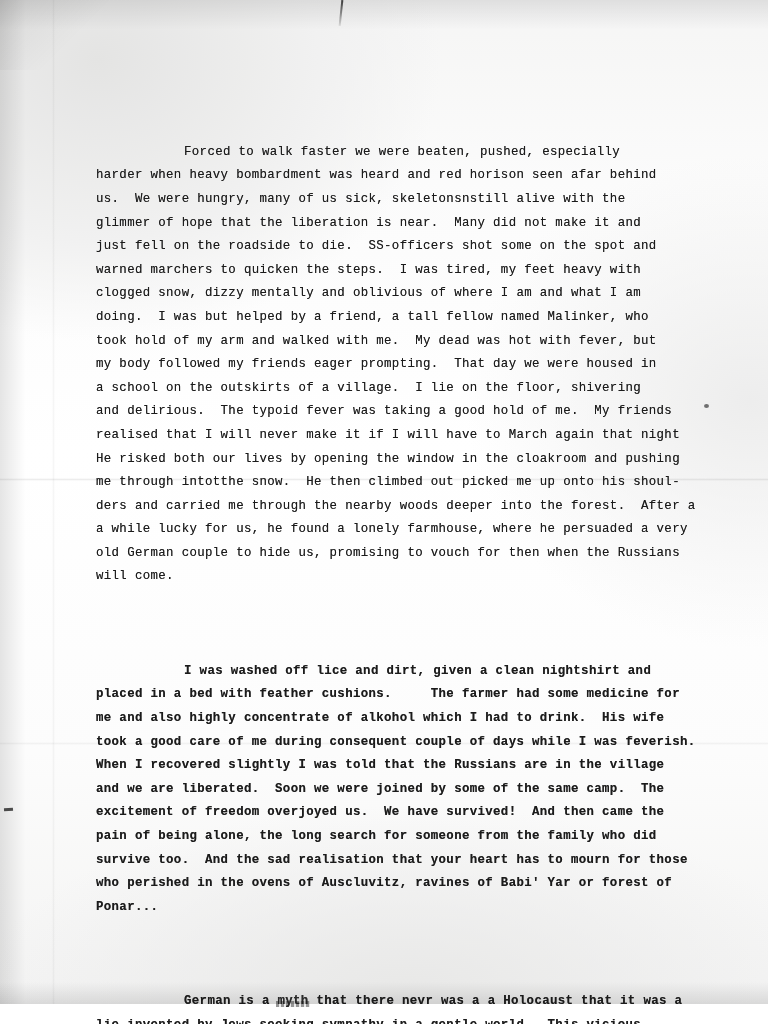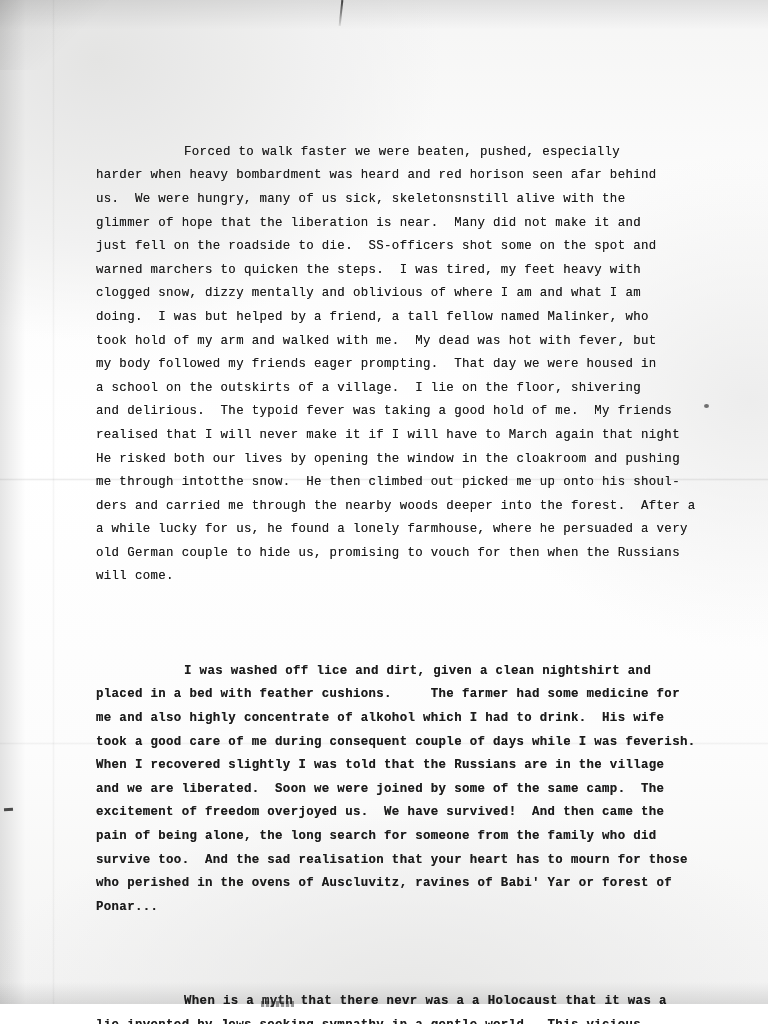--- a/index.html
+++ b/index.html
@@ -199,21 +199,21 @@
 me and also highly concentrate of alkohol which I had to drink.  His wife
 took a good care of me during consequent couple of days while I was feverish.
 When I recovered slightly I was told that the Russians are in the village
 and we are liberated.  Soon we were joined by some of the same camp.  The
 excitement of freedom overjoyed us.  We have survived!  And then came the
 pain of being alone, the long search for someone from the family who did
 survive too.  And the sad realisation that your heart has to mourn for those
 who perished in the ovens of Auscluvitz, ravines of Babi' Yar or forest of
 Ponar...</span></p>
 
-    <p class="para"><span class="indent"></span><span>When is a </span><span class="struck">myth</span><span> that there nevr was a a Holocaust that it was a
+    <p class="para"><span class="indent"></span><span>German is a </span><span class="struck">myth</span><span> that there nevr was a a Holocaust that it was a
 lie invented by Jews seeking sympathy in a gentle world.  This vicious
 campaign by the neo-nazis and antisemitic evil-doers has no grounds whats-
 oever.  I was there, I lived through it and by miracle of fate I've sur-
 vived to be a witness.  I do remember and so will my two daughters and
 their children.</span></p>
 
     
 
   </div>
 </div>

